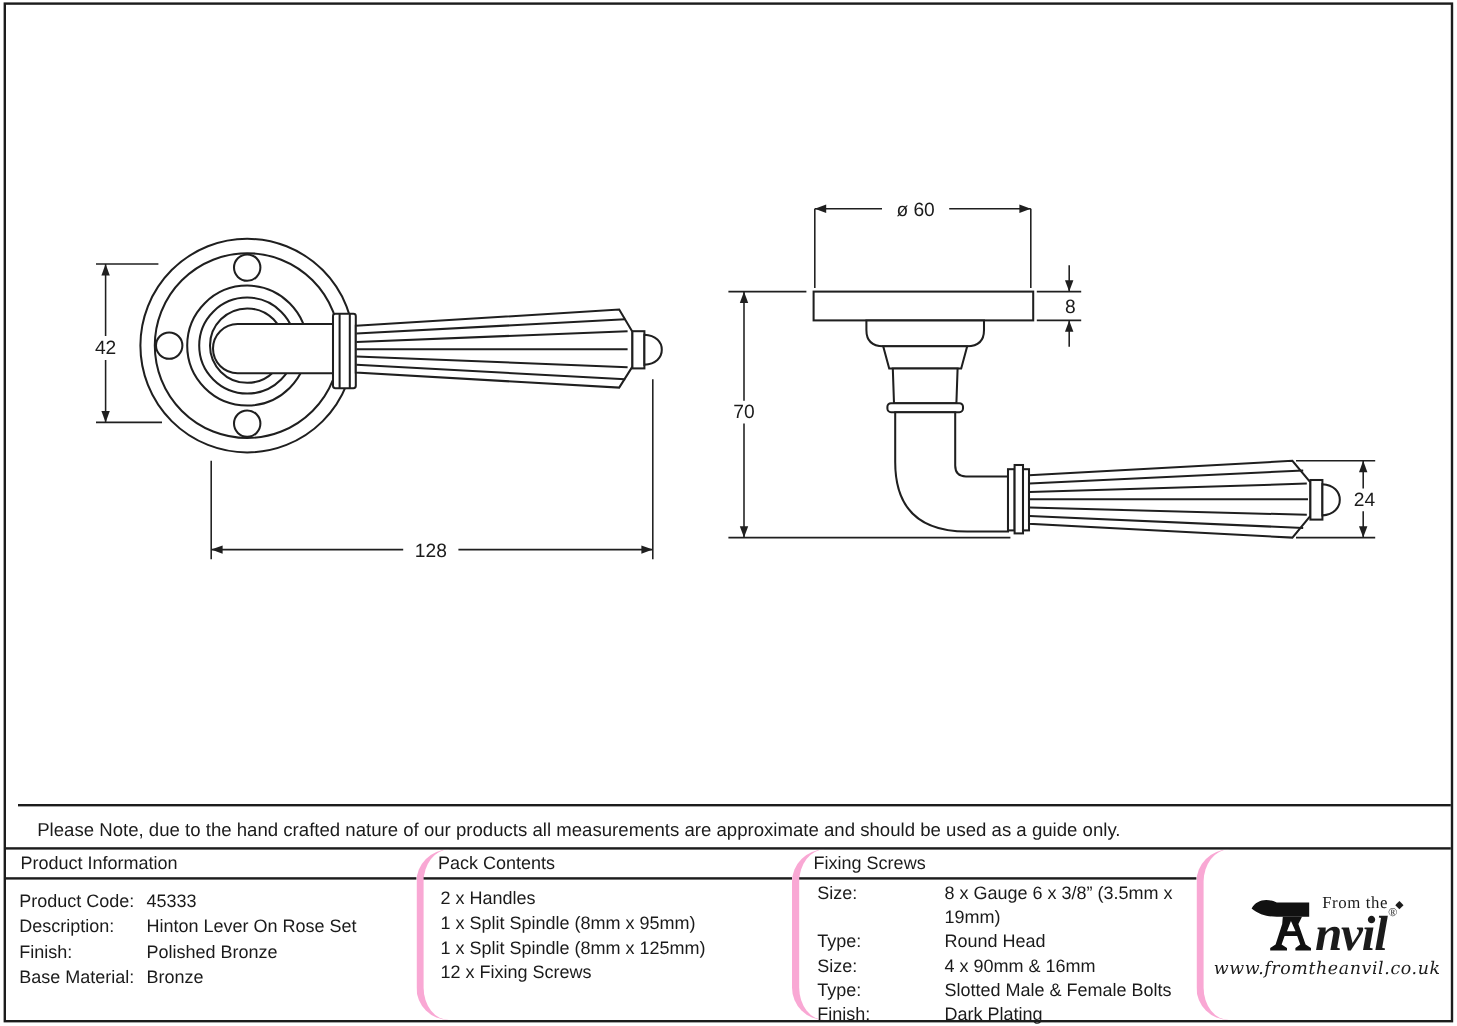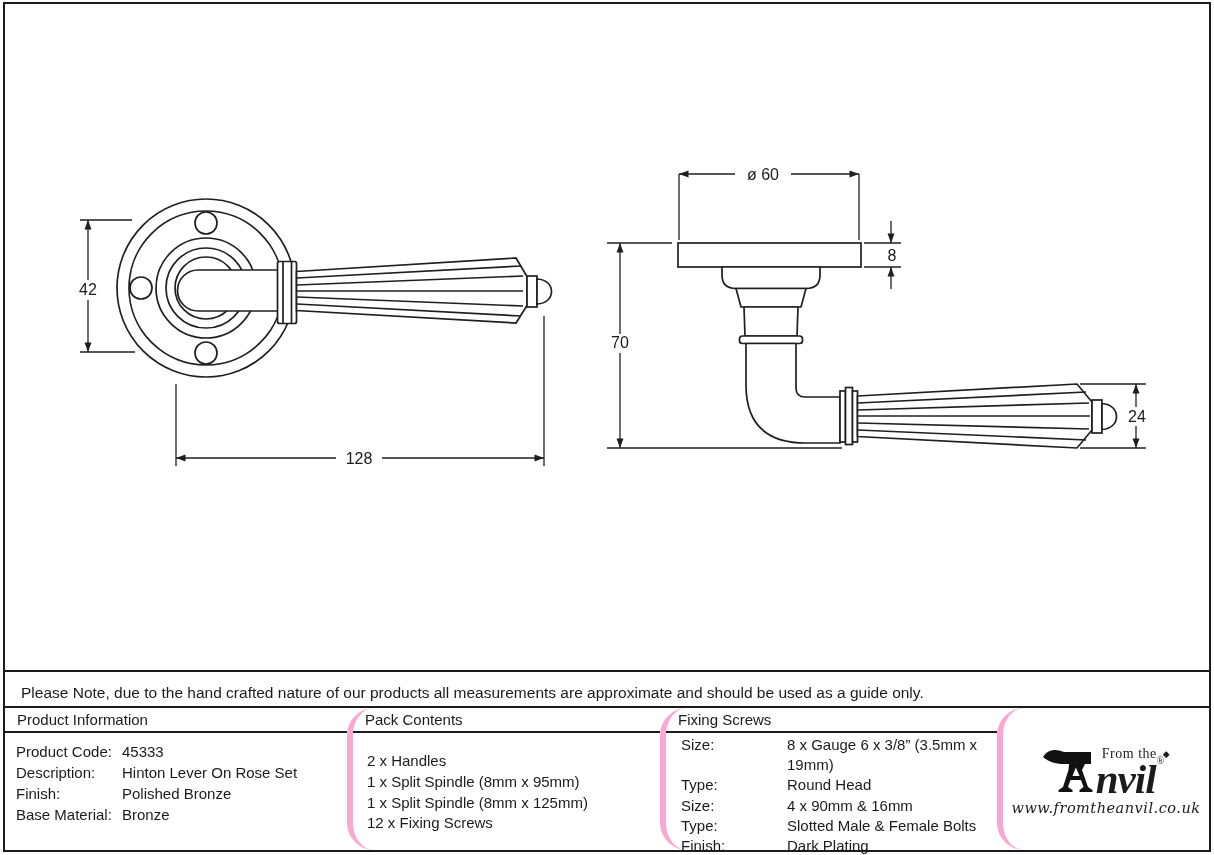--- a/index.html
+++ b/index.html
@@ -2,39 +2,39 @@
 <html><head>
 <meta charset="utf-8">
 <style>
   html,body{margin:0;padding:0;background:#ffffff;}
   .page{position:relative;width:1214px;height:855px;background:#fff;overflow:hidden;
         font-family:"Liberation Sans",sans-serif;color:#1b1b1b;}
   .frame{position:absolute;left:3px;top:2px;right:3px;bottom:3px;border:2.5px solid #1c1c1c;}
   .drawing-svg{position:absolute;left:0;top:0;}
 
   
-  .note-row{position:absolute;left:5px;right:5px;top:670px;height:44px;
+  .note-row{position:absolute;left:15px;right:5px;top:670px;height:44px;
             border-top:2px solid #1c1c1c;display:flex;align-items:center;
             padding-left:16px;box-sizing:border-box;font-size:15.5px;}
 
   
   .spec-table{position:absolute;left:5px;right:5px;top:706px;bottom:5px;
               border-top:2px solid #1c1c1c;display:flex;box-sizing:border-box;}
   .col{box-sizing:border-box;height:100%;border-radius:27px;}
   .col + .col{border-left:6px solid #f9a8d4;}
   .col-product{width:342px;}
   .col-pack{width:313px;}
   .col-fixing{width:337px;}
   .col-logo{flex:1;display:flex;align-items:flex-start;justify-content:center;}
   .col-header{height:25px;border-bottom:2px solid #1c1c1c;display:flex;align-items:center;
               padding-left:12px;box-sizing:border-box;font-size:15px;}
   .kv-body{font-size:15px;}
   .col-product .kv-body{padding:8px 0 0 11px;}
   .col-product .kv-row{display:grid;grid-template-columns:106px auto;line-height:21px;}
-  .col-pack .kv-body{padding:6px 10px 0 14px;line-height:20.8px;margin-top:12px;}
+  .col-pack .kv-body{padding:6px 10px 0 14px;line-height:20.8px;}
   .col-fixing .kv-body{padding:2px 0 0 15px;}
   .col-fixing .kv-row{display:grid;grid-template-columns:106px auto;line-height:20.2px;}
 
   
   .anvil-logo{margin-top:38px;text-align:center;}
   .logo-top{display:flex;align-items:flex-start;justify-content:center;}
   .logo-right{margin-left:2px;text-align:left;}
   .from-the{font-family:"Liberation Serif",serif;font-size:14px;letter-spacing:.5px;
             padding-left:6px;display:flex;align-items:center;gap:6px;}
   .diamond{font-size:9px;line-height:1;}

